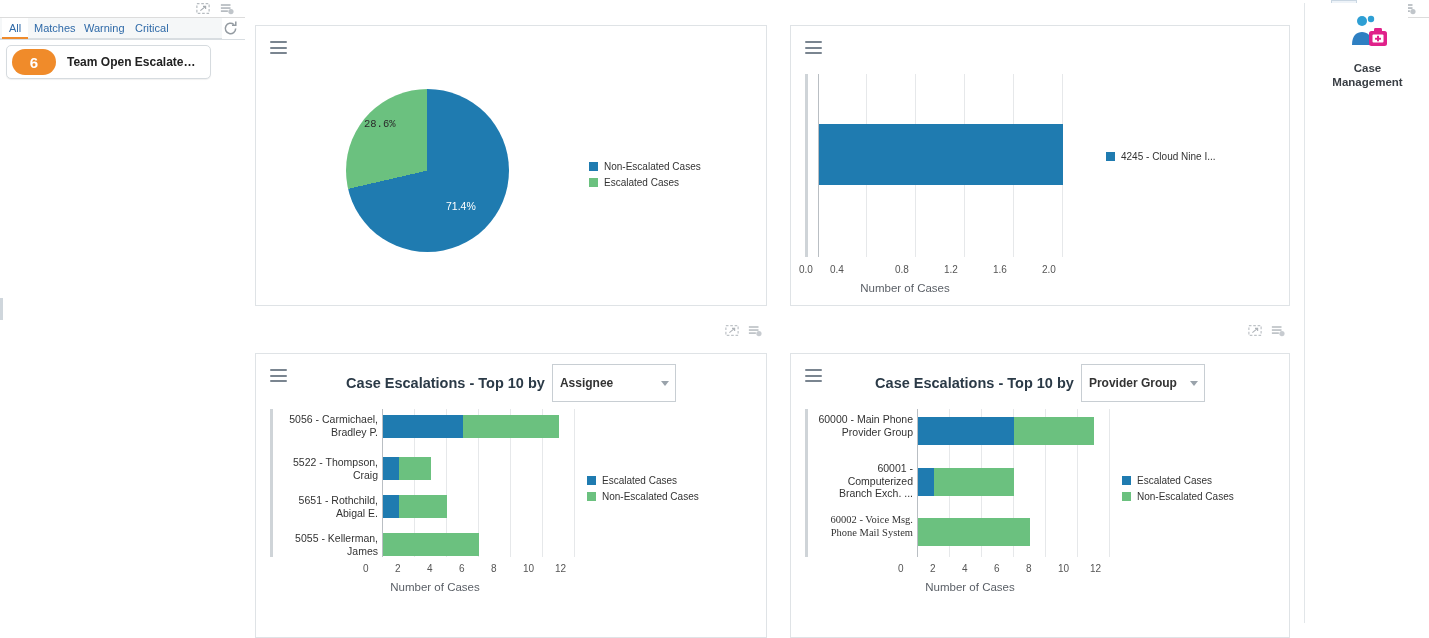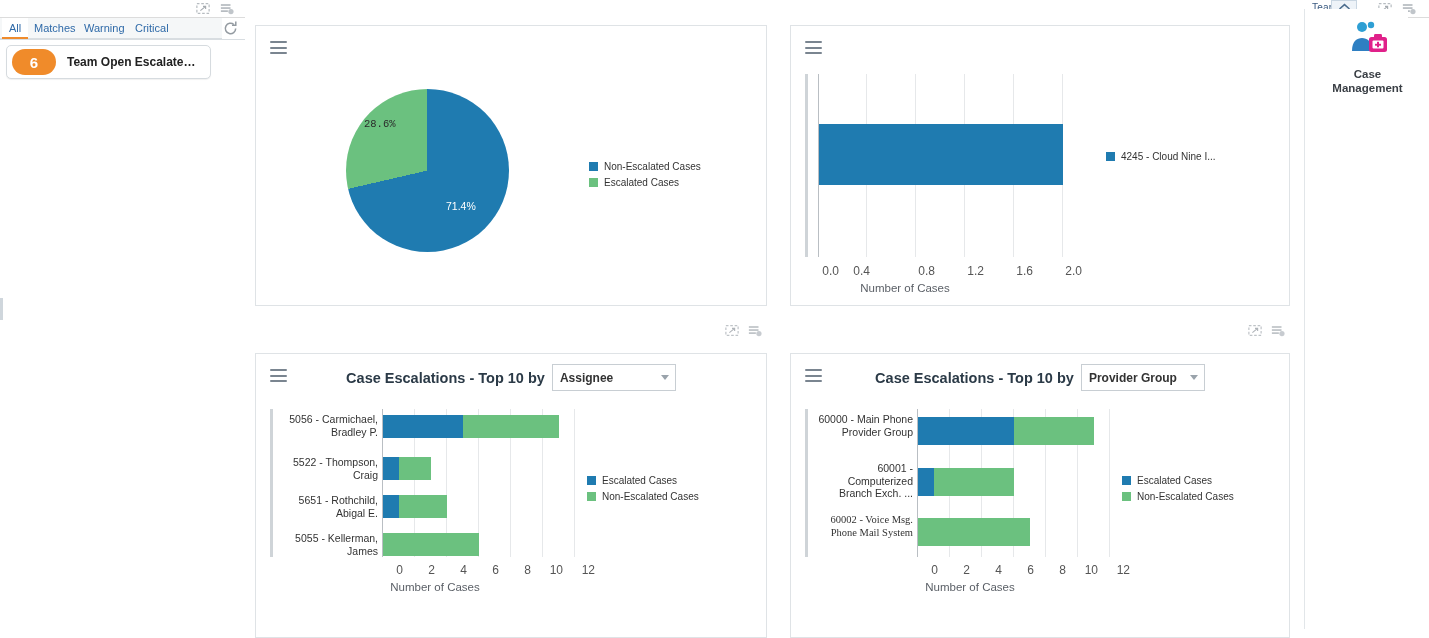--- a/index.html
+++ b/index.html
@@ -51,47 +51,47 @@
   .tool-ic { width:14px; height:13px; opacity:.55; }
 
   .panel { position:absolute; background:#ffffff; border:1px solid #dfe3e6; }
   .panel-hamb { position:absolute; left:14px; top:15px; width:17px; height:13px; cursor:pointer; }
   .panel-hamb span { display:block; height:2px; background:#7a8590; margin-bottom:3.5px; border-radius:1px; }
   .panel-title { position:absolute; top:12px; left:0; width:100%; text-align:center;
                  font-size:14.5px; font-weight:bold; color:#2b3a47; }
   .panel-title-row { position:absolute; top:10px; left:0; width:100%;
                      display:flex; align-items:center; justify-content:center; gap:7px; }
   .ttl-text { font-size:14.5px; font-weight:bold; color:#2b3a47; }
-  .selbox { border:1px solid #c8ced3; background:#fff; height:27px; min-width:124px;
+  .selbox { border:1px solid #c8ced3; background:#fff; height:38px; min-width:124px;
             display:flex; align-items:center; justify-content:space-between;
             padding:0 6px 0 7px; cursor:pointer; }
   .selbox .sv { font-size:12px; color:#333; font-weight:bold; }
   .selbox .car { width:0;height:0;border-left:4.5px solid transparent;
                  border-right:4.5px solid transparent;border-top:5px solid #9aa3ab; margin-left:12px;}
 
   
   .pie { position:absolute; border-radius:50%; }
   .pie-lbl { position:absolute; font-size:10.5px; }
   .legend { position:absolute; }
   .lg-row { display:flex; align-items:center; margin-bottom:5px; }
   .lg-sw { width:9px; height:9px; margin-right:6px; }
   .lg-tx { font-size:10px; color:#333; white-space:nowrap; }
 
   
   .plot { position:absolute; }
   .gridline { position:absolute; width:1px; background:#e6e8ea; }
   .axis-y { position:absolute; width:1px; background:#b9bec3; }
   .axis-outer { position:absolute; width:3px; background:#cfd4d8; }
   .bar { position:absolute; }
-  .tick { position:absolute; font-size:12px; color:#555; text-align:right; }
+  .tick { position:absolute; font-size:10px; color:#555; text-align:left; }
   .axtitle { position:absolute; font-size:11.5px; color:#5a5f66; text-align:center; width:100%; }
   .catlbl { position:absolute; font-size:10.5px; color:#333; text-align:right; line-height:12.5px; }
 
   
-  .rightpanel { position:absolute; left:1304px; top:9px; width:104px; height:620px;
+  .rightpanel { position:absolute; left:1304px; top:3px; width:104px; height:620px;
                 background:#ffffff; border-left:1px solid #e2e6e9; }
   .rp-item { position:absolute; left:0; top:10px; width:125px; text-align:center; cursor:pointer; }
   .rp-ic { width:46px; height:40px; margin:0 auto 4px; }
   .rp-lbl { font-size:11.5px; color:#3a3f45; font-weight:bold; line-height:14px; }
 </style>
 </head>
 <body>
 
 <div class="app">
 

